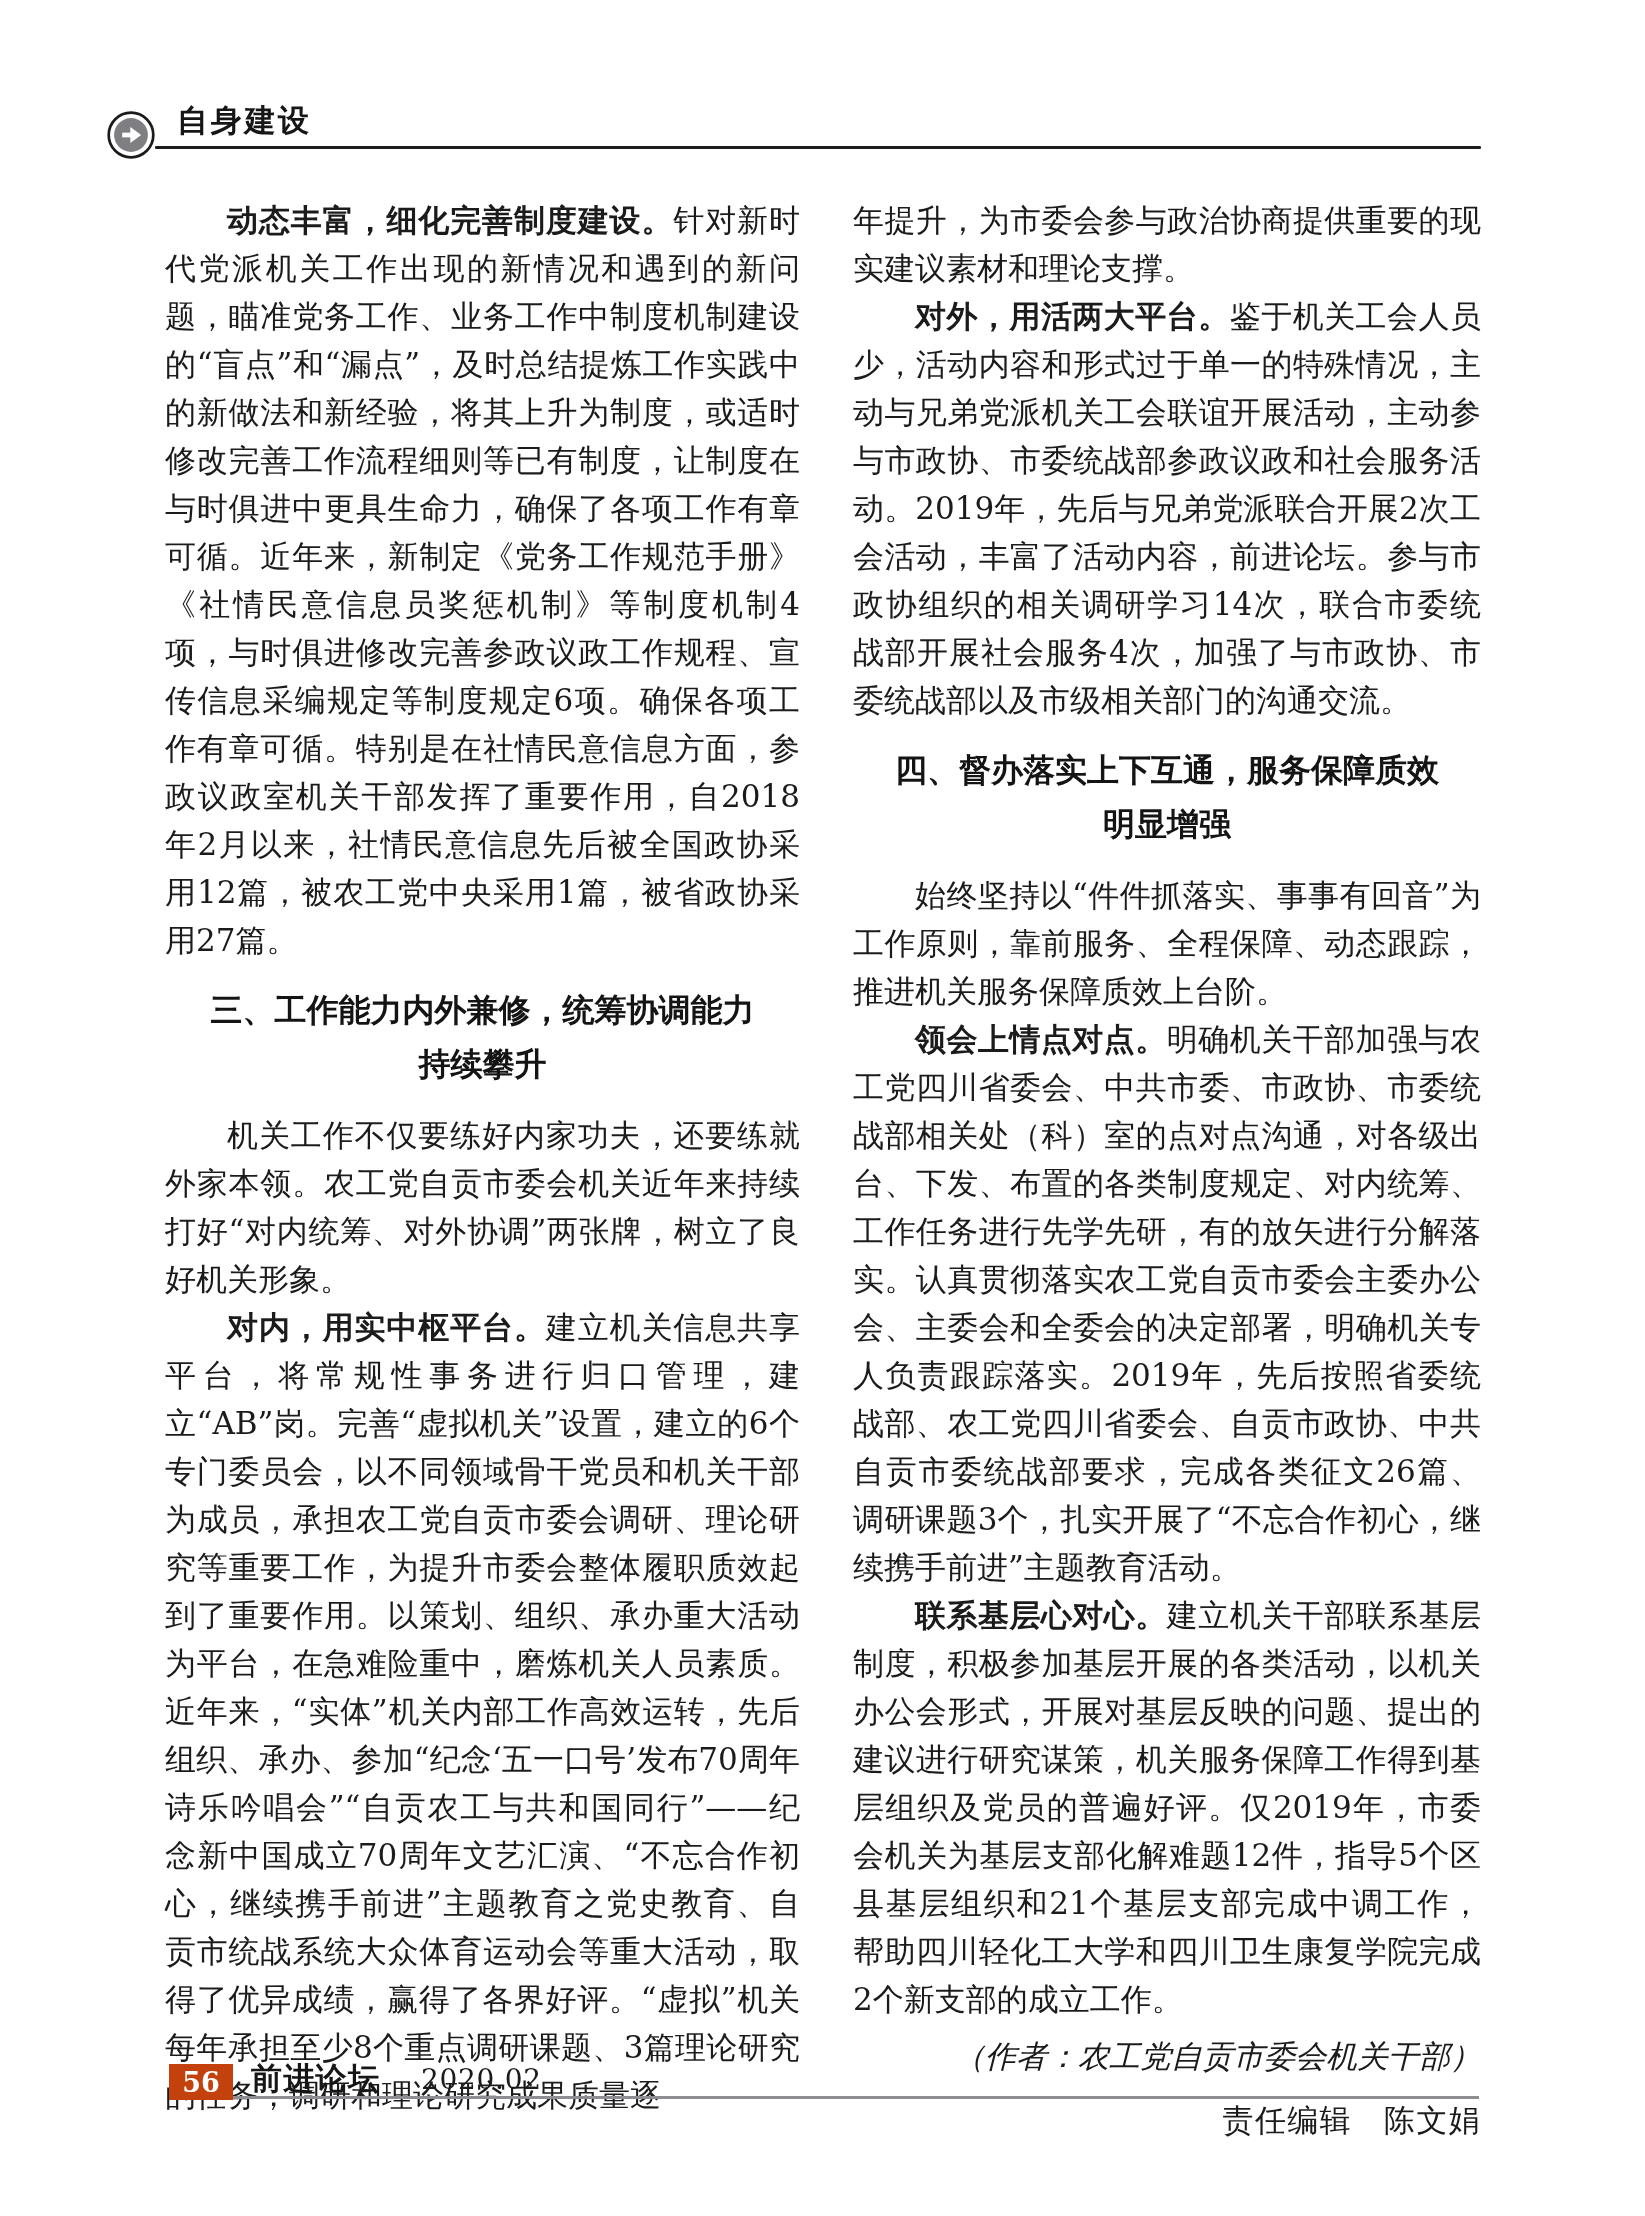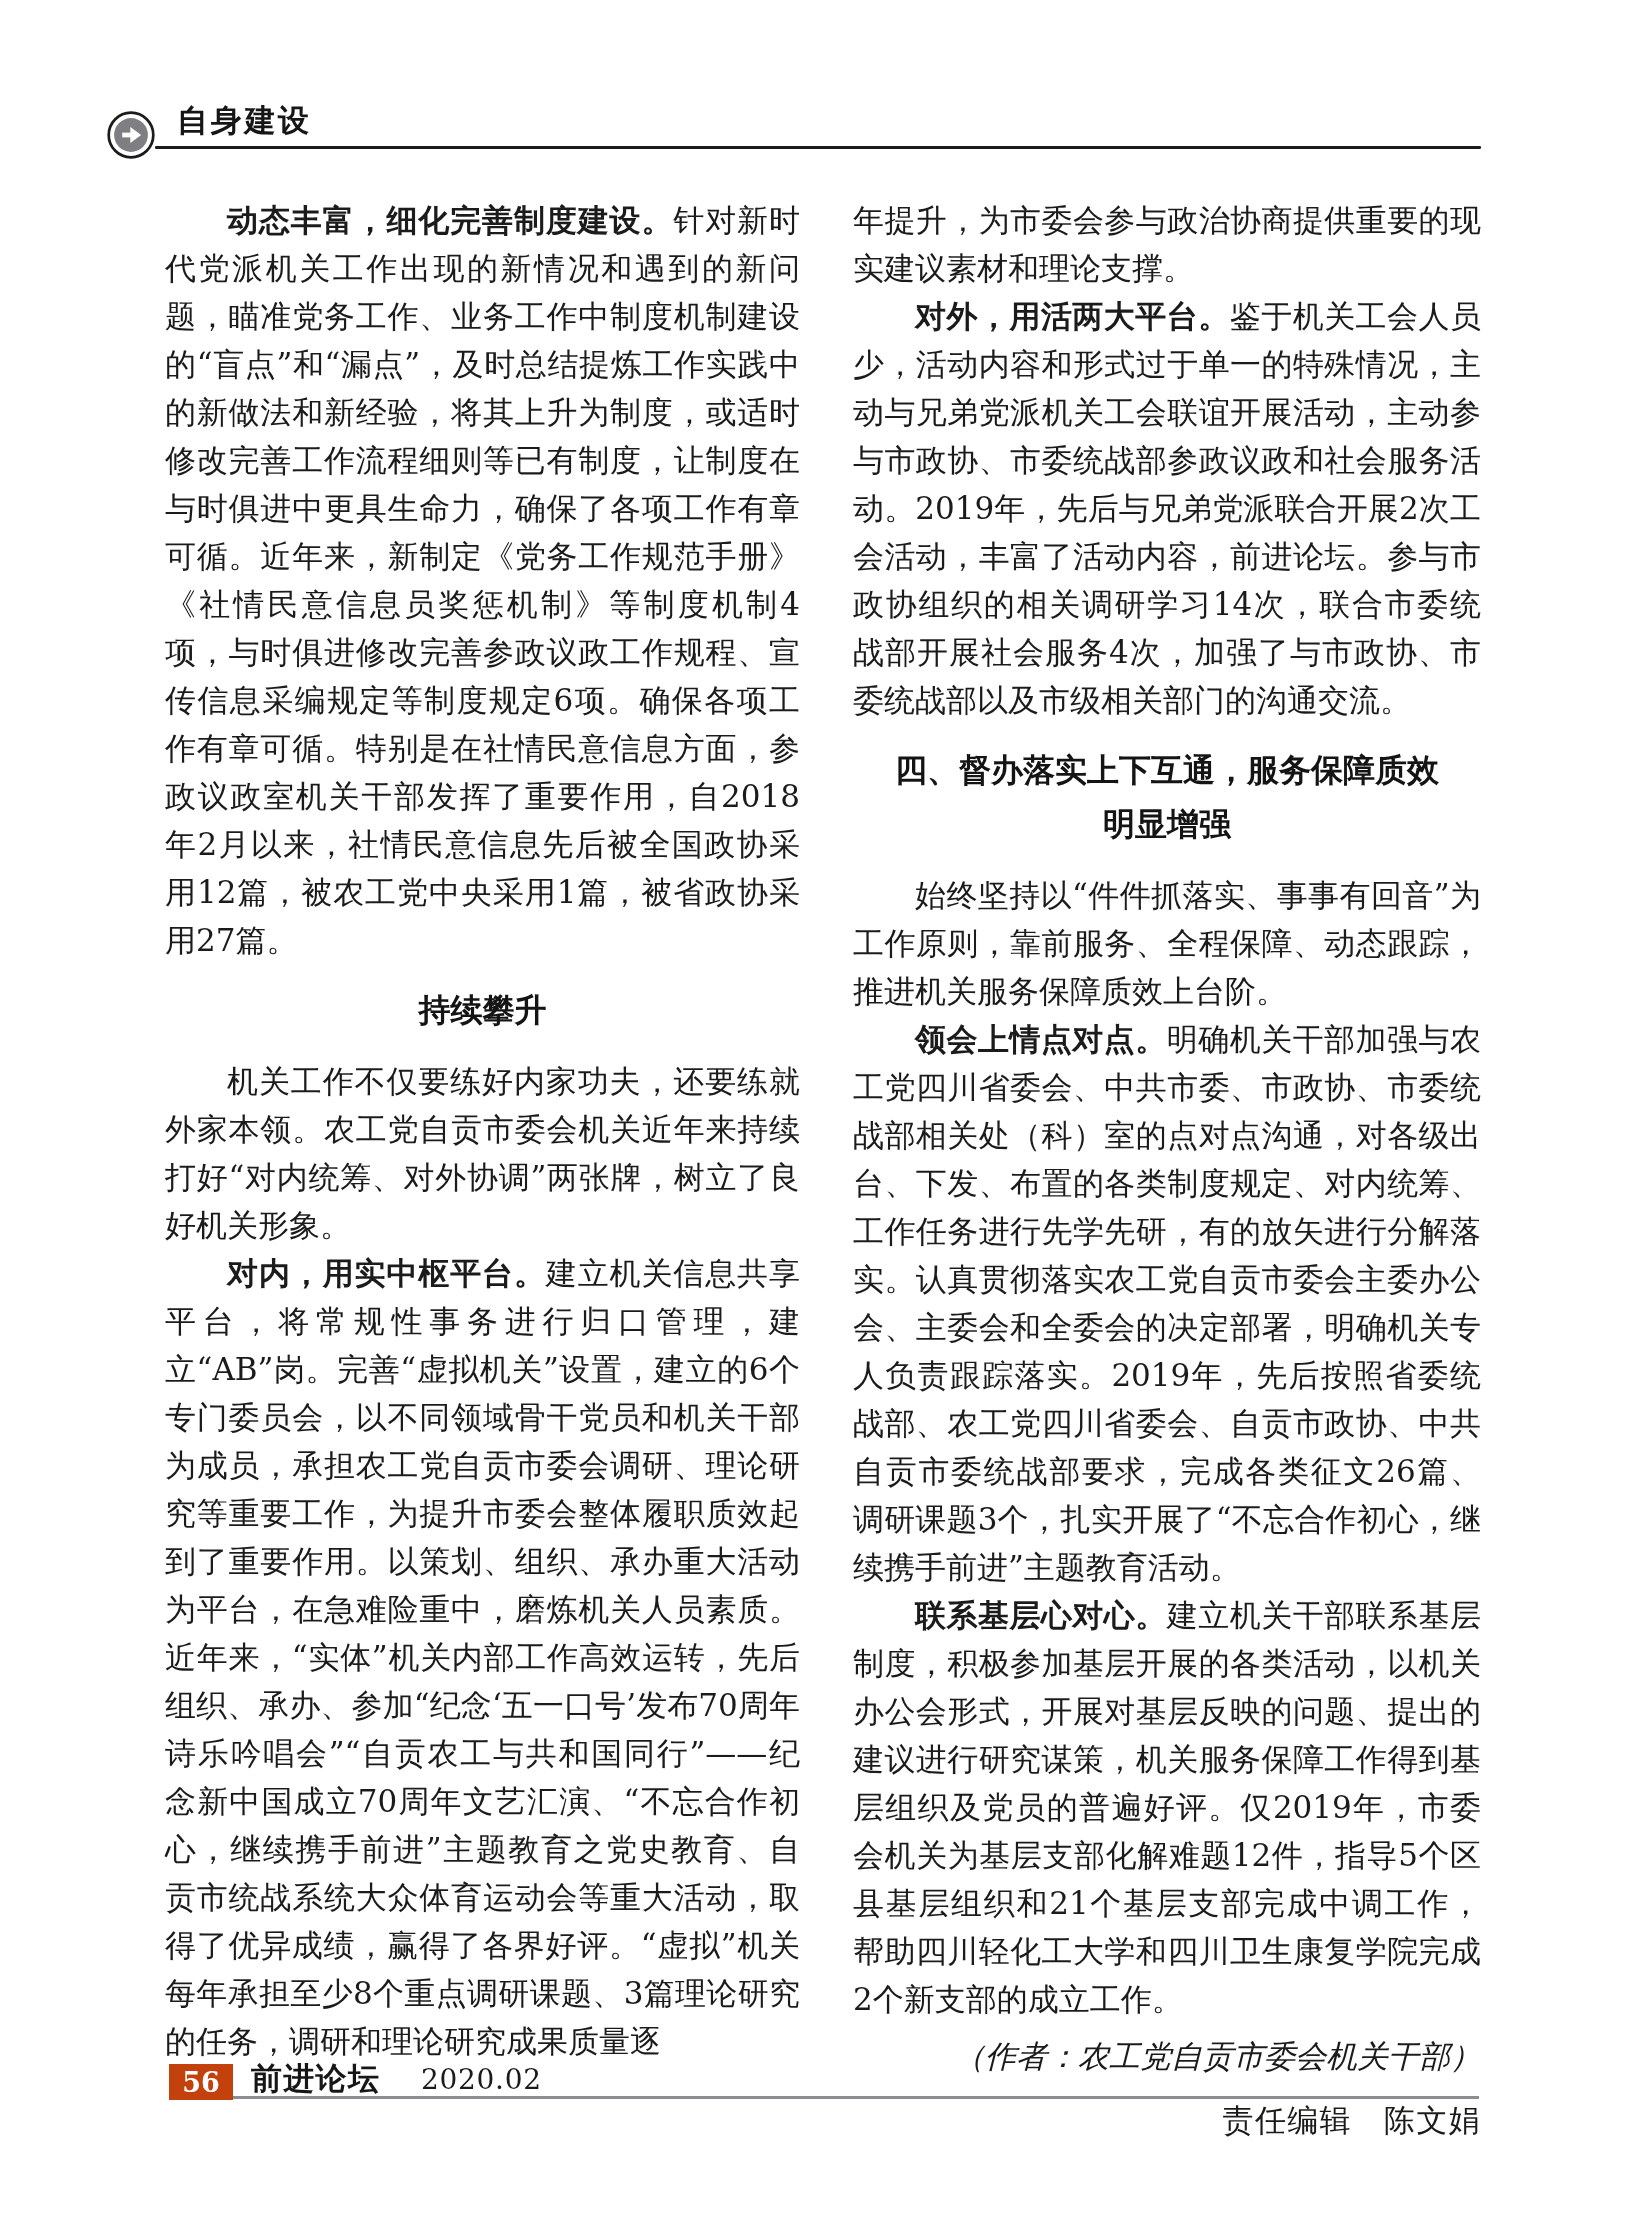--- a/index.html
+++ b/index.html
@@ -87,20 +87,21 @@
       <rect x="24" y="33.5" width="17" height="7" fill="#ffffff"></rect>
       <path d="M36 25 L52 37 L36 49 Z" fill="#ffffff"></path>
     </svg>
   </div>
   <div class="header-title">自身建设</div>
   <div class="header-rule"></div>
 
   <div class="col col-left">
     <p class="para"><span class="lead">动态丰富，细化完善制度建设。</span><span>针对新时代党派机关工作出现的新情况和遇到的新问题，瞄准党务工作、业务工作中制度机制建设的“盲点”和“漏点”，及时总结提炼工作实践中的新做法和新经验，将其上升为制度，或适时修改完善工作流程细则等已有制度，让制度在与时俱进中更具生命力，确保了各项工作有章可循。近年来，新制定《党务工作规范手册》《社情民意信息员奖惩机制》等制度机制4项，与时俱进修改完善参政议政工作规程、宣传信息采编规定等制度规定6项。确保各项工作有章可循。特别是在社情民意信息方面，参政议政室机关干部发挥了重要作用，自2018年2月以来，社情民意信息先后被全国政协采用12篇，被农工党中央采用1篇，被省政协采用27篇。</span></p>
     <h2 class="sec">
+        <span>三、工作能力内外兼修，统筹协调能力</span>
         <span>持续攀升</span>
       </h2>
     <p class="para"><span>机关工作不仅要练好内家功夫，还要练就外家本领。农工党自贡市委会机关近年来持续打好“对内统筹、对外协调”两张牌，树立了良好机关形象。</span></p>
     <p class="para"><span class="lead">对内，用实中枢平台。</span><span>建立机关信息共享平台，将常规性事务进行归口管理，建立“AB”岗。完善“虚拟机关”设置，建立的6个专门委员会，以不同领域骨干党员和机关干部为成员，承担农工党自贡市委会调研、理论研究等重要工作，为提升市委会整体履职质效起到了重要作用。以策划、组织、承办重大活动为平台，在急难险重中，磨炼机关人员素质。近年来，“实体”机关内部工作高效运转，先后组织、承办、参加“纪念‘五一口号’发布70周年诗乐吟唱会”“自贡农工与共和国同行”——纪念新中国成立70周年文艺汇演、“不忘合作初心，继续携手前进”主题教育之党史教育、自贡市统战系统大众体育运动会等重大活动，取得了优异成绩，赢得了各界好评。“虚拟”机关每年承担至少8个重点调研课题、3篇理论研究的任务，调研和理论研究成果质量逐</span></p>
   </div>
 
   <div class="col col-right">
     <p class="cont"><span>年提升，为市委会参与政治协商提供重要的现实建议素材和理论支撑。</span></p>
     <p class="para"><span class="lead">对外，用活两大平台。</span><span>鉴于机关工会人员少，活动内容和形式过于单一的特殊情况，主动与兄弟党派机关工会联谊开展活动，主动参与市政协、市委统战部参政议政和社会服务活动。2019年，先后与兄弟党派联合开展2次工会活动，丰富了活动内容，前进论坛。参与市政协组织的相关调研学习14次，联合市委统战部开展社会服务4次，加强了与市政协、市委统战部以及市级相关部门的沟通交流。</span></p>
     <h2 class="sec">

